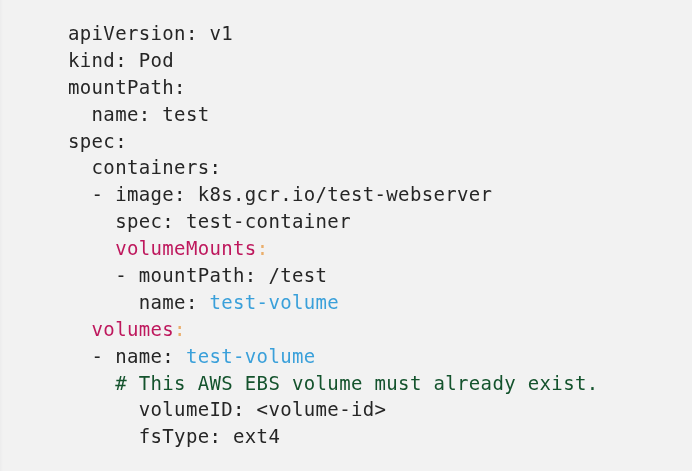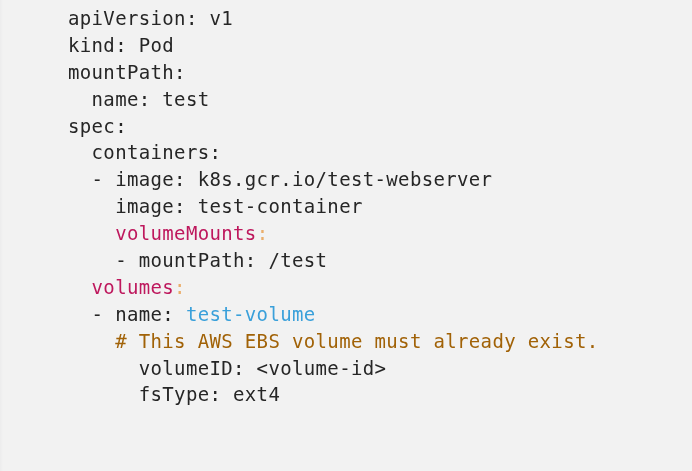--- a/index.html
+++ b/index.html
@@ -13,21 +13,21 @@
     background: #f2f2f2;
     overflow: hidden;
     font-family: "DejaVu Sans Mono", "Liberation Mono", monospace;
   }
   #code-block {
     position: relative;
     width: 596px;
     height: 471px;
     background: #f2f2f2;
     box-sizing: border-box;
-    padding: 5px 0 0 0;
+    padding: 20px 0 0 0;
   }
   
   #code-block::before {
     content: "";
     position: absolute;
     left: 0; top: 0;
     width: 3px; height: 100%;
     background: linear-gradient(to right, #ececed, #f2f2f2);
     pointer-events: none;
   }
@@ -40,34 +40,35 @@
     white-space: pre;
     color: #262626;
     padding-left: 68px;
     font-family: "DejaVu Sans Mono", "Liberation Mono", monospace;
   }
   .tok { white-space: pre; }
   .tok-plain  { color: #262626; }
   .tok-key    { color: #be185d; }
   .tok-colon-key { color: #eaae6b; }
   .tok-value  { color: #3aa0da; }
-  .tok-comment{ color: #a16207; margin-top: 8px; }
+  .tok-comment{ color: #14532d; margin-top: 8px; }
 </style>
 </head>
 <body>
 
 <div id="code-block">
     <div class="code-line"><span class="tok tok-plain">apiVersion: v1</span></div>
     <div class="code-line"><span class="tok tok-plain">kind: Pod</span></div>
     <div class="code-line"><span class="tok tok-plain">mountPath:</span></div>
     <div class="code-line"><span class="tok tok-plain">  name: test</span></div>
     <div class="code-line"><span class="tok tok-plain">spec:</span></div>
     <div class="code-line"><span class="tok tok-plain">  containers:</span></div>
     <div class="code-line"><span class="tok tok-plain">  - image: k8s.gcr.io/test-webserver</span></div>
-    <div class="code-line"><span class="tok tok-plain">    image: test-container</span></div>
+    <div class="code-line"><span class="tok tok-plain">    spec: test-container</span></div>
     <div class="code-line"><span class="tok tok-plain">    </span><span class="tok tok-key">volumeMounts</span><span class="tok tok-colon-key">:</span></div>
     <div class="code-line"><span class="tok tok-plain">    - mountPath: /test</span></div>
+    <div class="code-line"><span class="tok tok-plain">      name: </span><span class="tok tok-value">test-volume</span></div>
     <div class="code-line"><span class="tok tok-plain">  </span><span class="tok tok-key">volumes</span><span class="tok tok-colon-key">:</span></div>
     <div class="code-line"><span class="tok tok-plain">  - name: </span><span class="tok tok-value">test-volume</span></div>
     <div class="code-line"><span class="tok tok-comment">    # This AWS EBS volume must already exist.</span></div>
     <div class="code-line"><span class="tok tok-plain">      volumeID: &lt;volume-id&gt;</span></div>
     <div class="code-line"><span class="tok tok-plain">      fsType: ext4</span></div>
   </div>
 
 </body></html>

